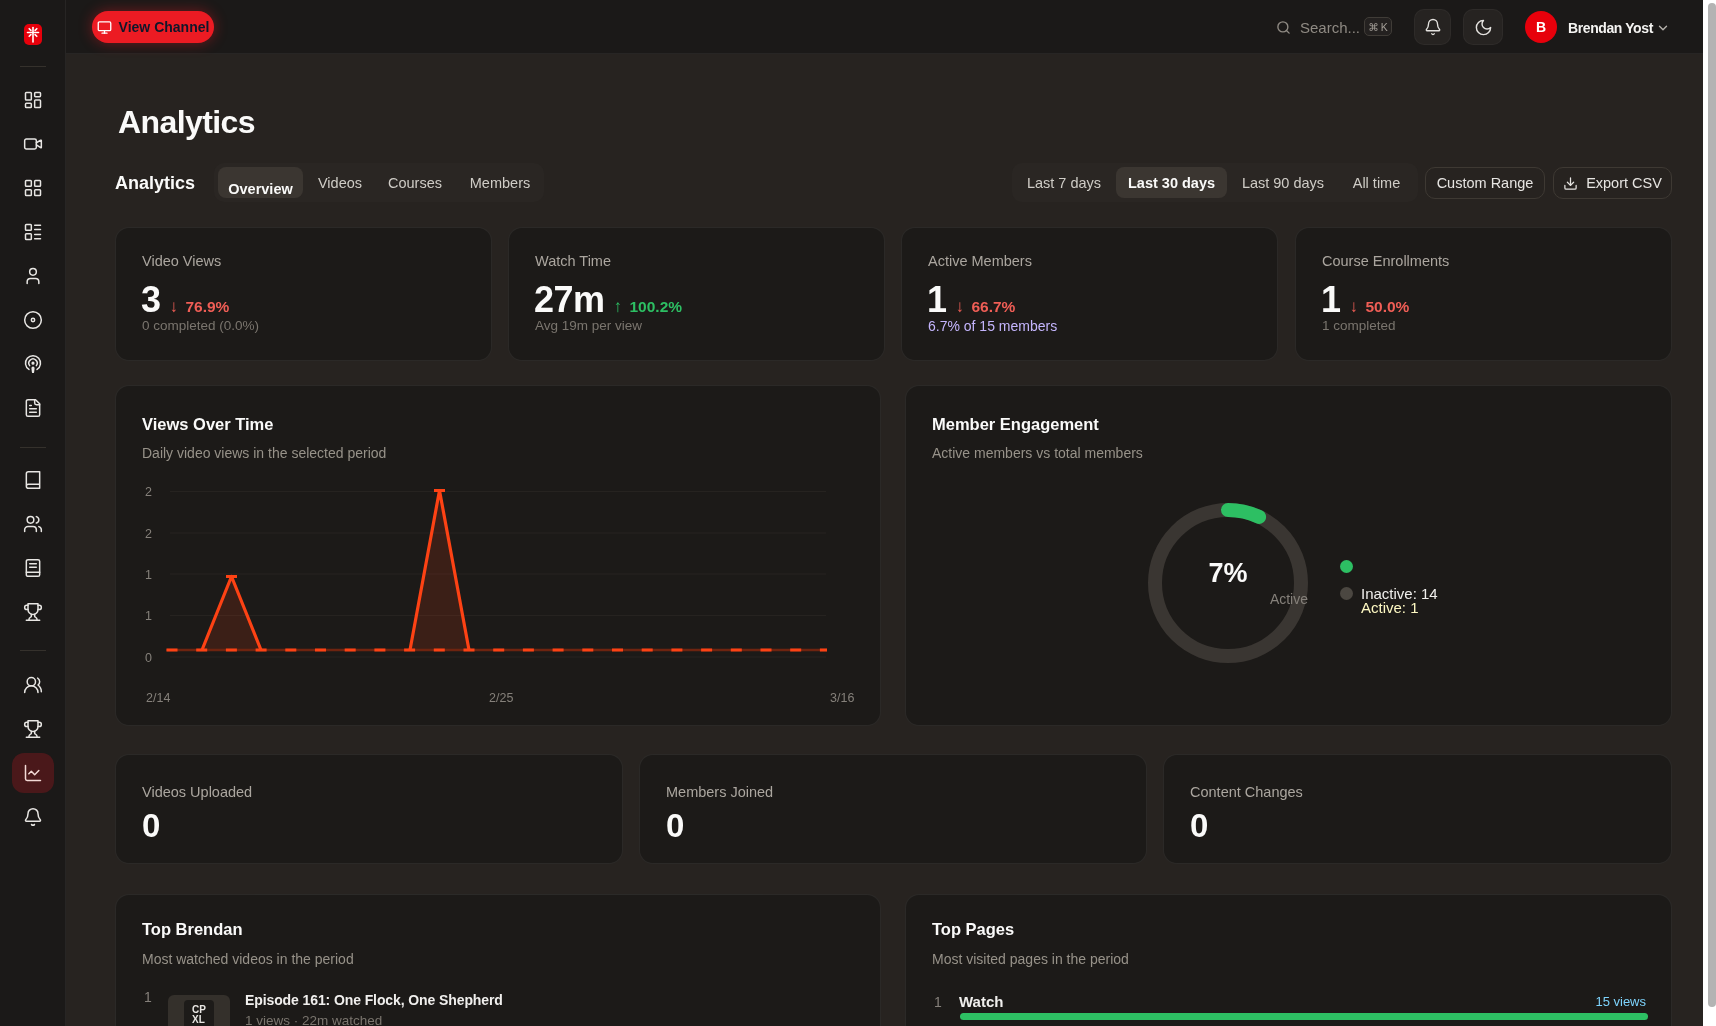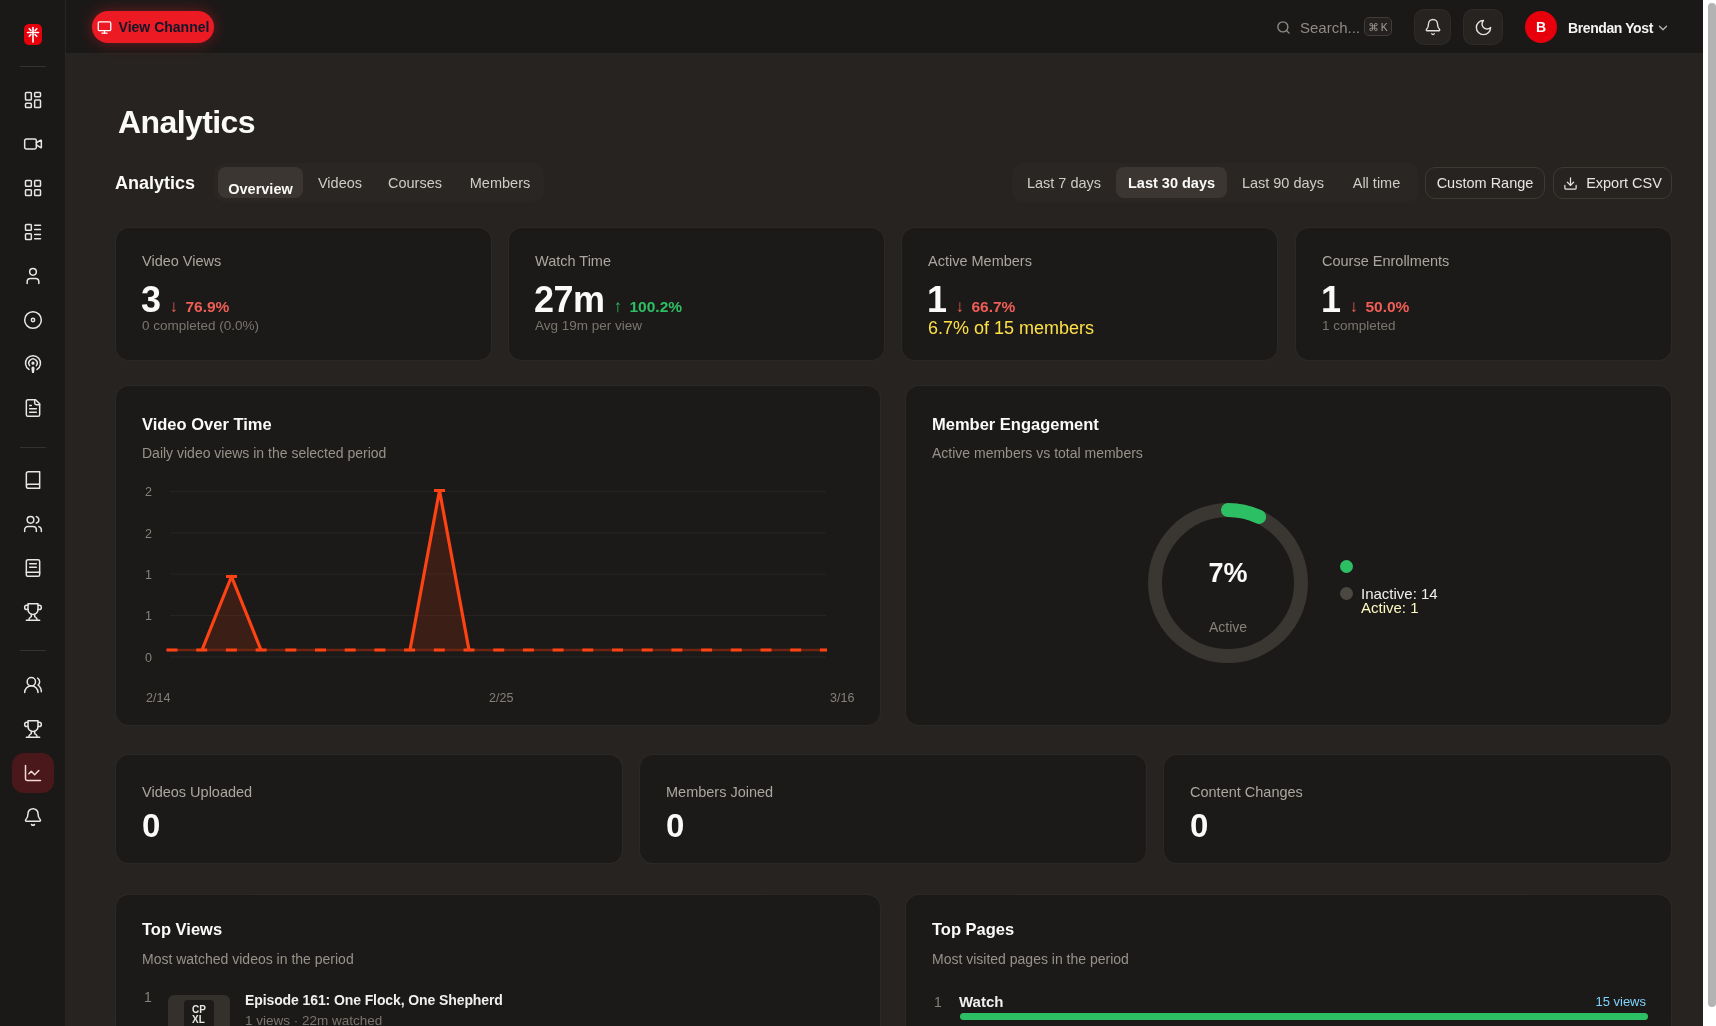--- a/index.html
+++ b/index.html
@@ -197,33 +197,33 @@
     <span style="font-size:15.5px; font-weight:700; color:#2dbf63;"><span style="font-size:17px;">↑</span>  100.2%</span>
   </div>
   <div class="abs" style="left:26px; top:90px; font-size:13.5px; color:#7a756e;">Avg 19m per view</div>
 </div>
 <div class="card" style="left:901px; top:227px; width:377px; height:134px;">
   <div class="abs lbl" style="left:26px; top:25px;">Active Members</div>
   <div class="abs" style="left:25px; top:51px; width:330px; display:flex; align-items:baseline; gap:9px;">
     <span class="bignum">1</span>
     <span style="font-size:15.5px; font-weight:700; color:#f05e56;"><span style="font-size:17px;">↓</span>  66.7%</span>
   </div>
-  <div class="abs" style="left:26px; top:90px; font-size:18px; color:#fde047;">6.7% of 15 members</div>
+  <div class="abs" style="left:26px; top:90px; font-size:14px; color:#c4b5fd;">6.7% of 15 members</div>
 </div>
 <div class="card" style="left:1295px; top:227px; width:377px; height:134px;">
   <div class="abs lbl" style="left:26px; top:25px;">Course Enrollments</div>
   <div class="abs" style="left:25px; top:51px; width:330px; display:flex; align-items:baseline; gap:9px;">
     <span class="bignum">1</span>
     <span style="font-size:15.5px; font-weight:700; color:#f05e56;"><span style="font-size:17px;">↓</span>  50.0%</span>
   </div>
   <div class="abs" style="left:26px; top:90px; font-size:13.5px; color:#7a756e;">1 completed</div>
 </div>
 
 <div class="card" style="left:115px; top:385px; width:766px; height:341px;">
-  <div class="abs ctitle" style="left:26px; top:29px;">Video Over Time</div>
+  <div class="abs ctitle" style="left:26px; top:29px;">Views Over Time</div>
   <div class="abs csub" style="left:26px; top:59px;">Daily video views in the selected period</div>
   <svg class="abs" style="left:0; top:0;" width="766" height="341" viewBox="0 0 766 341">
     <g stroke="#262320" stroke-width="1">
       <line x1="54" y1="105.5" x2="710" y2="105.5"></line>
       <line x1="54" y1="147" x2="710" y2="147"></line>
       <line x1="54" y1="188" x2="710" y2="188"></line>
       <line x1="54" y1="229.5" x2="710" y2="229.5"></line>
       <line x1="54" y1="271" x2="710" y2="271"></line>
     </g>
     <g fill="#85807a" font-size="12.5" font-family="Liberation Sans">
@@ -248,42 +248,42 @@
 </div>
 
 <div class="card" style="left:905px; top:385px; width:767px; height:341px;">
   <div class="abs ctitle" style="left:26px; top:29px;">Member Engagement</div>
   <div class="abs csub" style="left:26px; top:59px;">Active members vs total members</div>
   <svg class="abs" style="left:242px; top:117px;" width="160" height="160" viewBox="0 0 160 160">
     <circle cx="80" cy="80" r="73" fill="none" stroke="#3a3632" stroke-width="14"></circle>
     <circle cx="80" cy="80" r="73" fill="none" stroke="#2dbf63" stroke-width="14" stroke-linecap="round" stroke-dasharray="32.1 430" transform="rotate(-90 80 80)"></circle>
   </svg>
   <div class="abs" style="left:242px; top:172px; width:160px; text-align:center; font-size:27px; font-weight:800; color:#fafaf9;">7%</div>
-  <div class="abs" style="left:242px; top:205px; width:160px; text-align:center; font-size:14px; color:#85807a;margin-top:28px;">Active</div>
+  <div class="abs" style="left:242px; top:205px; width:160px; text-align:right; font-size:14px; color:#85807a;">Active</div>
   <div class="abs" style="left:434px; top:174px; width:13px; height:13px; border-radius:50%; background:#2dbf63;"></div>
   <div class="abs" style="left:455px; top:172px; font-size:15px; color:#fef9c3;margin-top:41px;">Active: 1</div>
   <div class="abs" style="left:434px; top:201px; width:13px; height:13px; border-radius:50%; background:#4b4741;"></div>
   <div class="abs" style="left:455px; top:199px; font-size:15px; color:#f0efed;">Inactive: 14</div>
 </div>
 
 <div class="card" style="left:115px; top:754px; width:508px; height:110px;">
   <div class="abs lbl" style="left:26px; top:29px;">Videos Uploaded</div>
   <div class="abs bignum" style="left:26px; top:52px; font-size:33px;">0</div>
 </div>
 <div class="card" style="left:639px; top:754px; width:508px; height:110px;">
   <div class="abs lbl" style="left:26px; top:29px;">Members Joined</div>
   <div class="abs bignum" style="left:26px; top:52px; font-size:33px;">0</div>
 </div>
 <div class="card" style="left:1163px; top:754px; width:509px; height:110px;">
   <div class="abs lbl" style="left:26px; top:29px;">Content Changes</div>
   <div class="abs bignum" style="left:26px; top:52px; font-size:33px;">0</div>
 </div>
 
 <div class="card" style="left:115px; top:894px; width:766px; height:132px; border-radius:14px 14px 0 0; border-bottom:none;">
-  <div class="abs ctitle" style="left:26px; top:25px;">Top Views</div>
+  <div class="abs ctitle" style="left:26px; top:25px;">Top Brendan</div>
   <div class="abs csub" style="left:26px; top:56px;">Most watched videos in the period</div>
   <div class="abs" style="left:28px; top:94px; font-size:14px; color:#85807a;">1</div>
   <div class="abs" style="left:52px; top:100px; width:62px; height:40px; background:#34302b; border-radius:6px; display:flex; align-items:center; justify-content:center;">
     <div style="width:30px; height:30px; background:#1d1b19; border-radius:4px; display:flex; flex-direction:column; align-items:center; justify-content:center; color:#e8e6e3; font-size:10px; font-weight:700; line-height:10px;">CP<br>XL</div>
   </div>
   <div class="abs" style="left:129px; top:97px; font-size:14px; font-weight:700; letter-spacing:-0.1px; color:#f0efed;">Episode 161: One Flock, One Shepherd</div>
   <div class="abs" style="left:129px; top:118px; font-size:13.5px; color:#7a756e;">1 views · 22m watched</div>
 </div>
 <div class="card" style="left:905px; top:894px; width:767px; height:132px; border-radius:14px 14px 0 0; border-bottom:none;">
   <div class="abs ctitle" style="left:26px; top:25px;">Top Pages</div>

